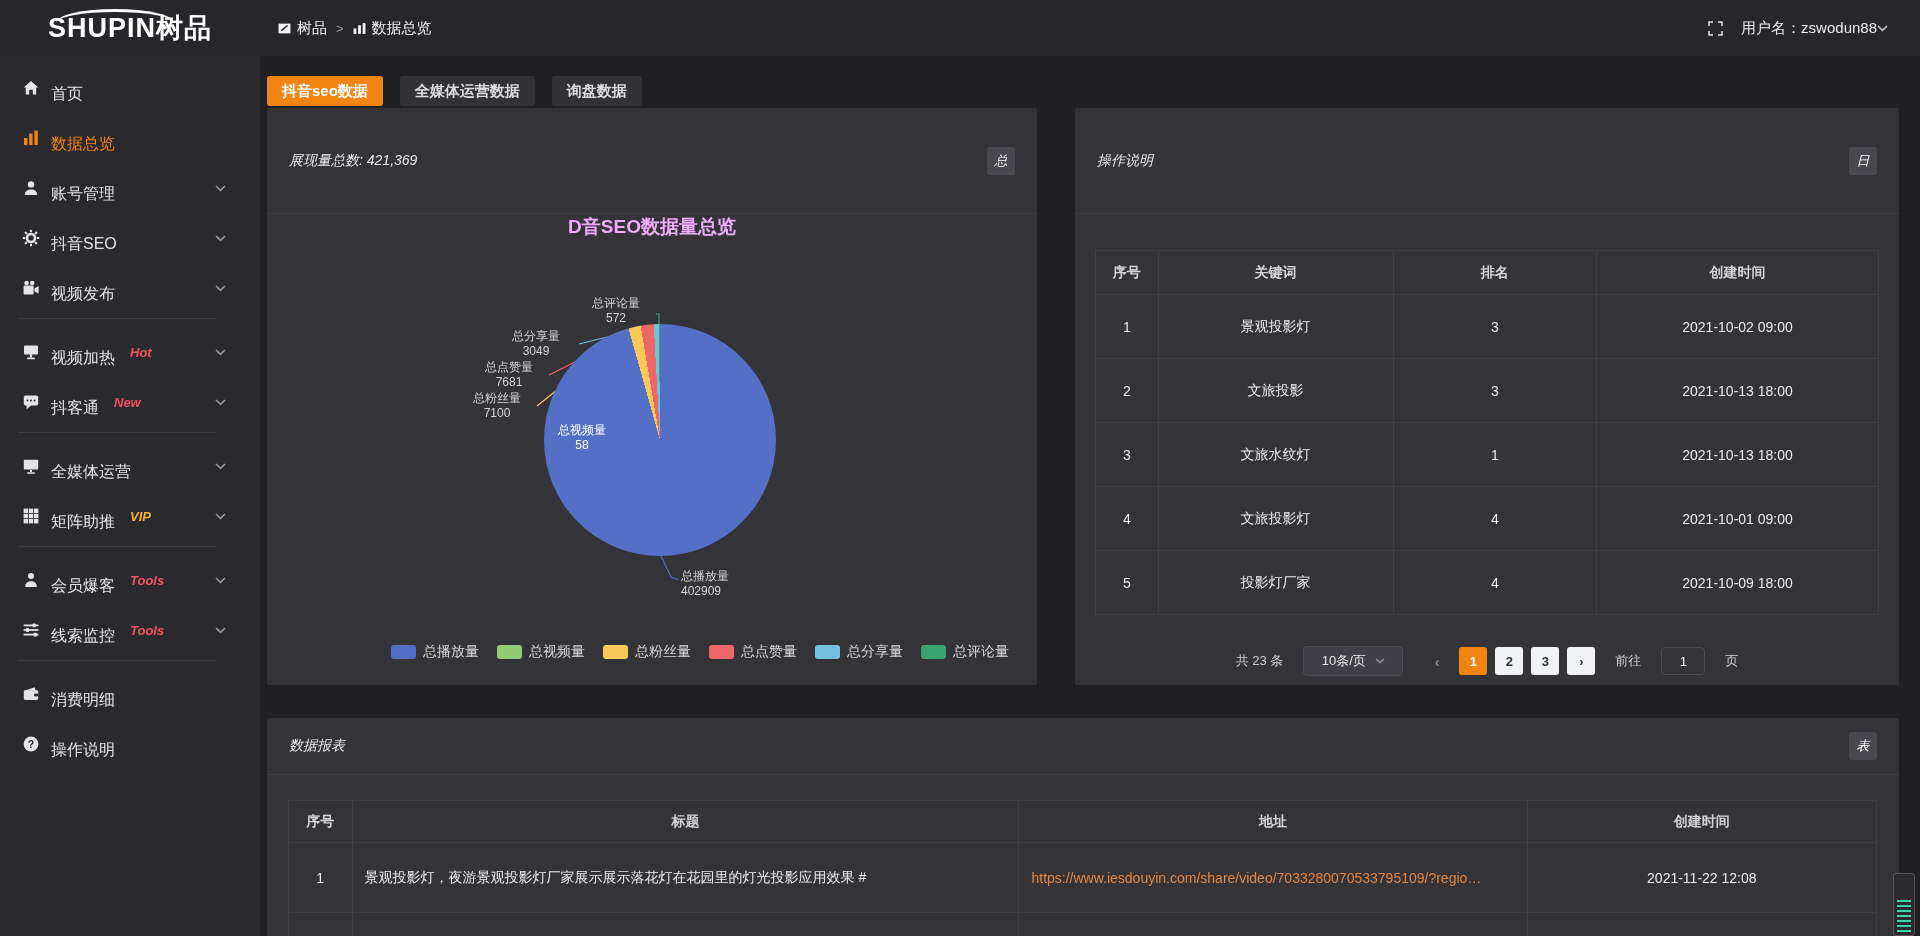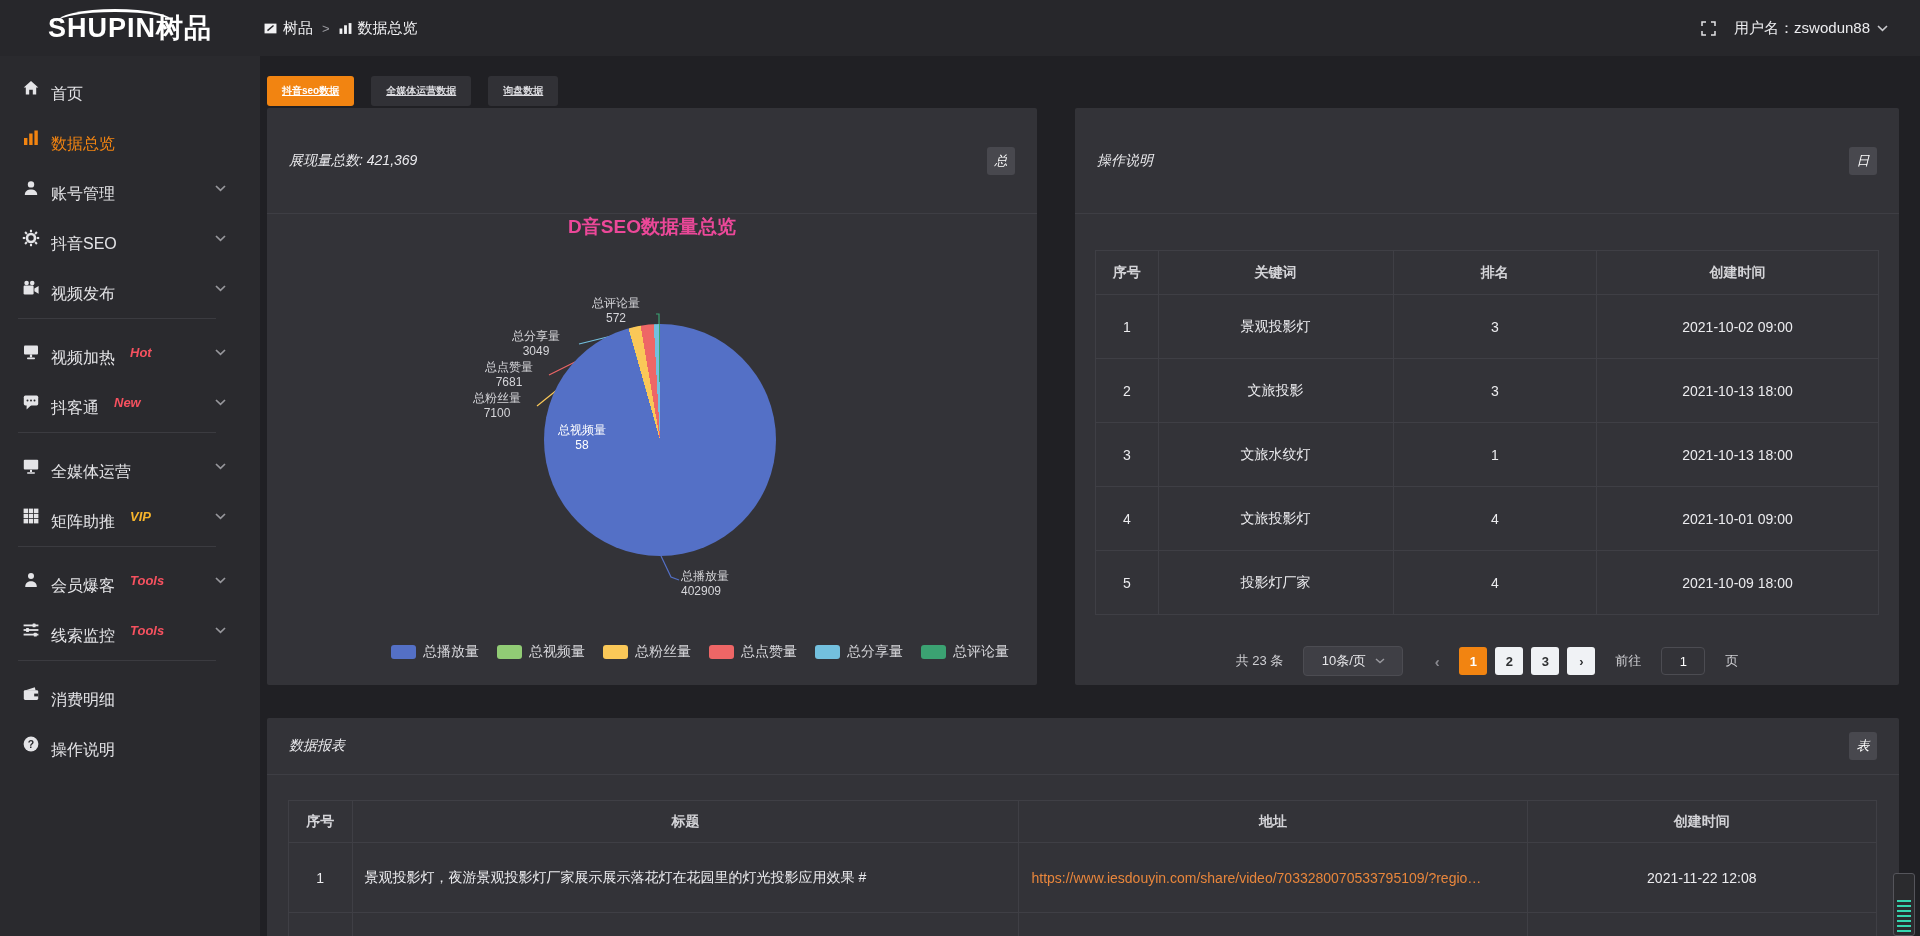--- a/index.html
+++ b/index.html
@@ -8,65 +8,65 @@
   svg { display:block; }
 
   
   .topbar { position:absolute; left:0; top:0; width:1920px; height:56px;
     background:#27272b; display:flex; align-items:center; z-index:20; }
   .logo-wrap { width:260px; display:flex; justify-content:center; }
   .logo-inner { position:relative; }
   .logo-arc { position:absolute; left:8px; top:-6px; width:118px; height:14px;
     border-top:3px solid #fff; border-radius:50% 50% 0 0 / 100% 100% 0 0; }
   .logo-text { color:#fff; font-size:27px; font-weight:bold; letter-spacing:1px; line-height:1; }
-  .breadcrumb { margin-left:4px; display:flex; align-items:center; gap:9px;
+  .breadcrumb { margin-left:18px; display:flex; align-items:center; gap:9px;
     color:#fff; font-size:15px; }
   .crumb { display:flex; align-items:center; gap:6px; cursor:pointer; color:#f2f2f4; }
   .crumb-sep { color:#9a9aa0; font-size:13px; }
   .topbar-right { margin-left:auto; display:flex; align-items:center; gap:18px;
     padding-right:32px; color:#ececef; font-size:15px; }
-  .user-entry { display:flex; align-items:center; gap:7px; cursor:pointer; }
+  .user-entry { display:flex; align-items:center; cursor:pointer; }
   .fullscreen-btn { cursor:pointer; display:flex; }
 
   
   .sidebar { position:absolute; left:0; top:56px; width:260px; bottom:0;
     background:#2a2a2e; padding-top:12px; z-index:10; }
   .side-item { height:40px; margin-bottom:10px; display:flex; align-items:center;
     padding:0 34px 0 22px; cursor:pointer; color:#e4e4e7; font-size:16px; }
   .side-item.active { color:#f28411; }
   .side-icon { width:18px; height:18px; margin-right:11px; flex:0 0 auto; }
   .side-label { white-space:nowrap;margin-top:13px; }
   .side-badge { font-style:italic; font-weight:bold; font-size:13px; margin-left:15px; }
   .side-chev { margin-left:auto; color:#97979c; }
   .side-divider { height:1px; background:#3b3b40; margin:3px 44px 13px 18px; }
 
   
   .main { position:absolute; left:260px; top:56px; right:0; bottom:0;
     background:#202024; overflow:hidden; }
   .tabs { position:absolute; left:7px; top:20px; display:flex; gap:17px; }
-  .tab { height:30px; padding:0 15px; display:flex; align-items:center; font-size:10px;
-    border-radius:3px; background:#313136; color:#dddde1; cursor:pointer; font-weight:bold;text-decoration:underline; }
+  .tab { height:30px; padding:0 15px; display:flex; align-items:center; font-size:15px;
+    border-radius:3px; background:#313136; color:#dddde1; cursor:pointer; font-weight:bold; }
   .tab.active { background:#f28411; color:#fff; }
 
   .panel { position:absolute; background:#333338; border-radius:2px; }
   #overview-panel { left:7px;   top:52px;  width:770px;  height:577px; }
   #rank-panel     { left:815px; top:52px;  width:824px;  height:577px; }
   #report-panel   { left:7px;   top:662px; width:1632px; height:400px; }
 
   .panel-head { display:flex; align-items:center; justify-content:space-between;
     padding:0 22px; height:106px; border-bottom:1px solid #3e3e44;
     color:#ebebee; font-size:14px;font-style:italic; }
   .panel-head.small { height:57px; }
   .corner-btn { width:28px; height:28px; background:#48484e; border-radius:3px; color:#fff;
     font-size:13px; display:flex; align-items:center; justify-content:center; cursor:pointer; }
 
   
   .chart-layer { position:absolute; inset:0; }
   .chart-title { position:absolute; left:0; right:0; top:106px; text-align:center;
-    color:#ec4899; font-size:19px; font-weight:bold; }
+    color:#f0abfc; font-size:19px; font-weight:bold; }
   .pie { position:absolute; left:277px; top:216px; width:232px; height:232px;
     border-radius:50%; cursor:pointer; }
   .pie-label { position:absolute; width:90px; font-size:12px; color:#d6d6da;
     text-align:center; line-height:15px; }
   .pl-0 { left:414px; top:461px; text-align:left; }
   .pl-1 { left:270px; top:315px; color:#fff; }
   .pl-2 { left:185px; top:283px; }
   .pl-3 { left:197px; top:252px; }
   .pl-4 { left:224px; top:221px; }
   .pl-5 { left:304px; top:188px; }

